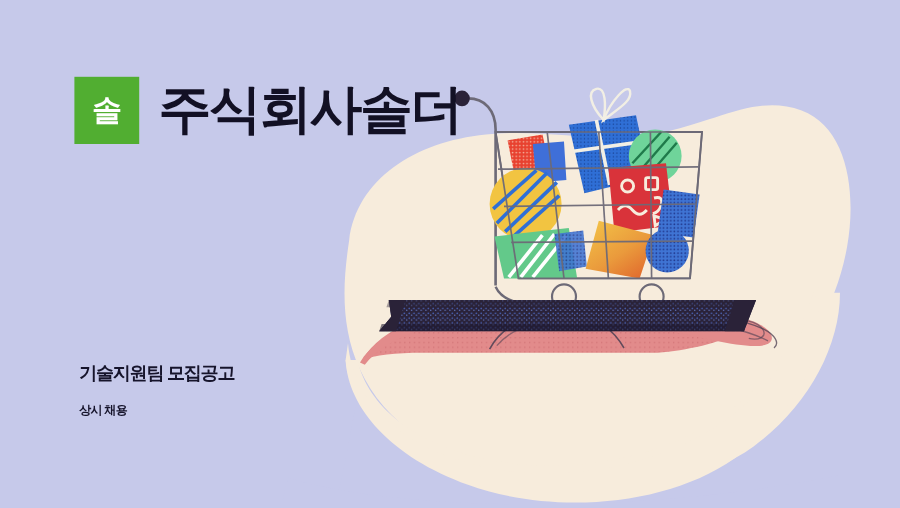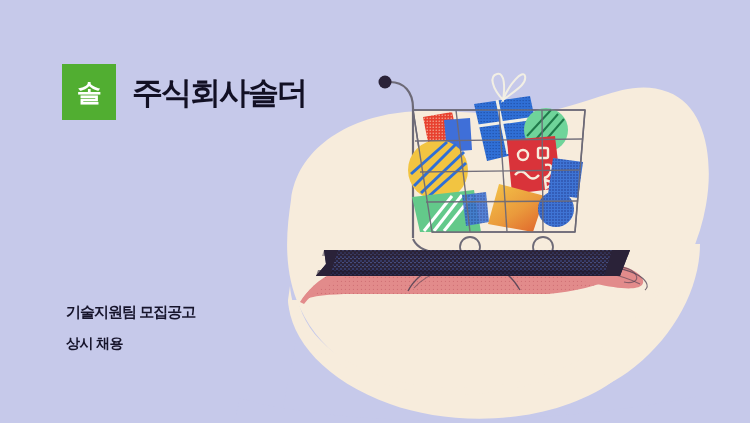--- a/index.html
+++ b/index.html
@@ -25,33 +25,33 @@
   }
   .logo-badge {
     width:54px; height:56px;
     background:#51ae31;
     display:flex; align-items:center; justify-content:center;
     color:#ffffff;
     font-size:25px; font-weight:700; line-height:1;
     letter-spacing:-.5px;
   }
   .brand-name {
-    font-size:31px; font-weight:700; color:#121024;
+    font-size:44px; font-weight:700; color:#121024;
     letter-spacing:-2px; line-height:1; white-space:nowrap;
   }
   .footer-block {
     position:absolute; left:66px; top:303px; z-index:5;
   }
   .headline {
     font-size:15px; font-weight:700; color:#16142b;
     letter-spacing:-1px; line-height:1.2; white-space:nowrap;
   }
   .subline {
     margin-top:14px;
-    font-size:14px; font-weight:700; color:#16142b;
+    font-size:10px; font-weight:700; color:#16142b;
     letter-spacing:-.6px; white-space:nowrap;
   }
 </style>
 </head>
 <body>
 
 <div id="banner">
 
   <svg id="art" viewBox="0 0 750 423" aria-hidden="true">
     <defs>

